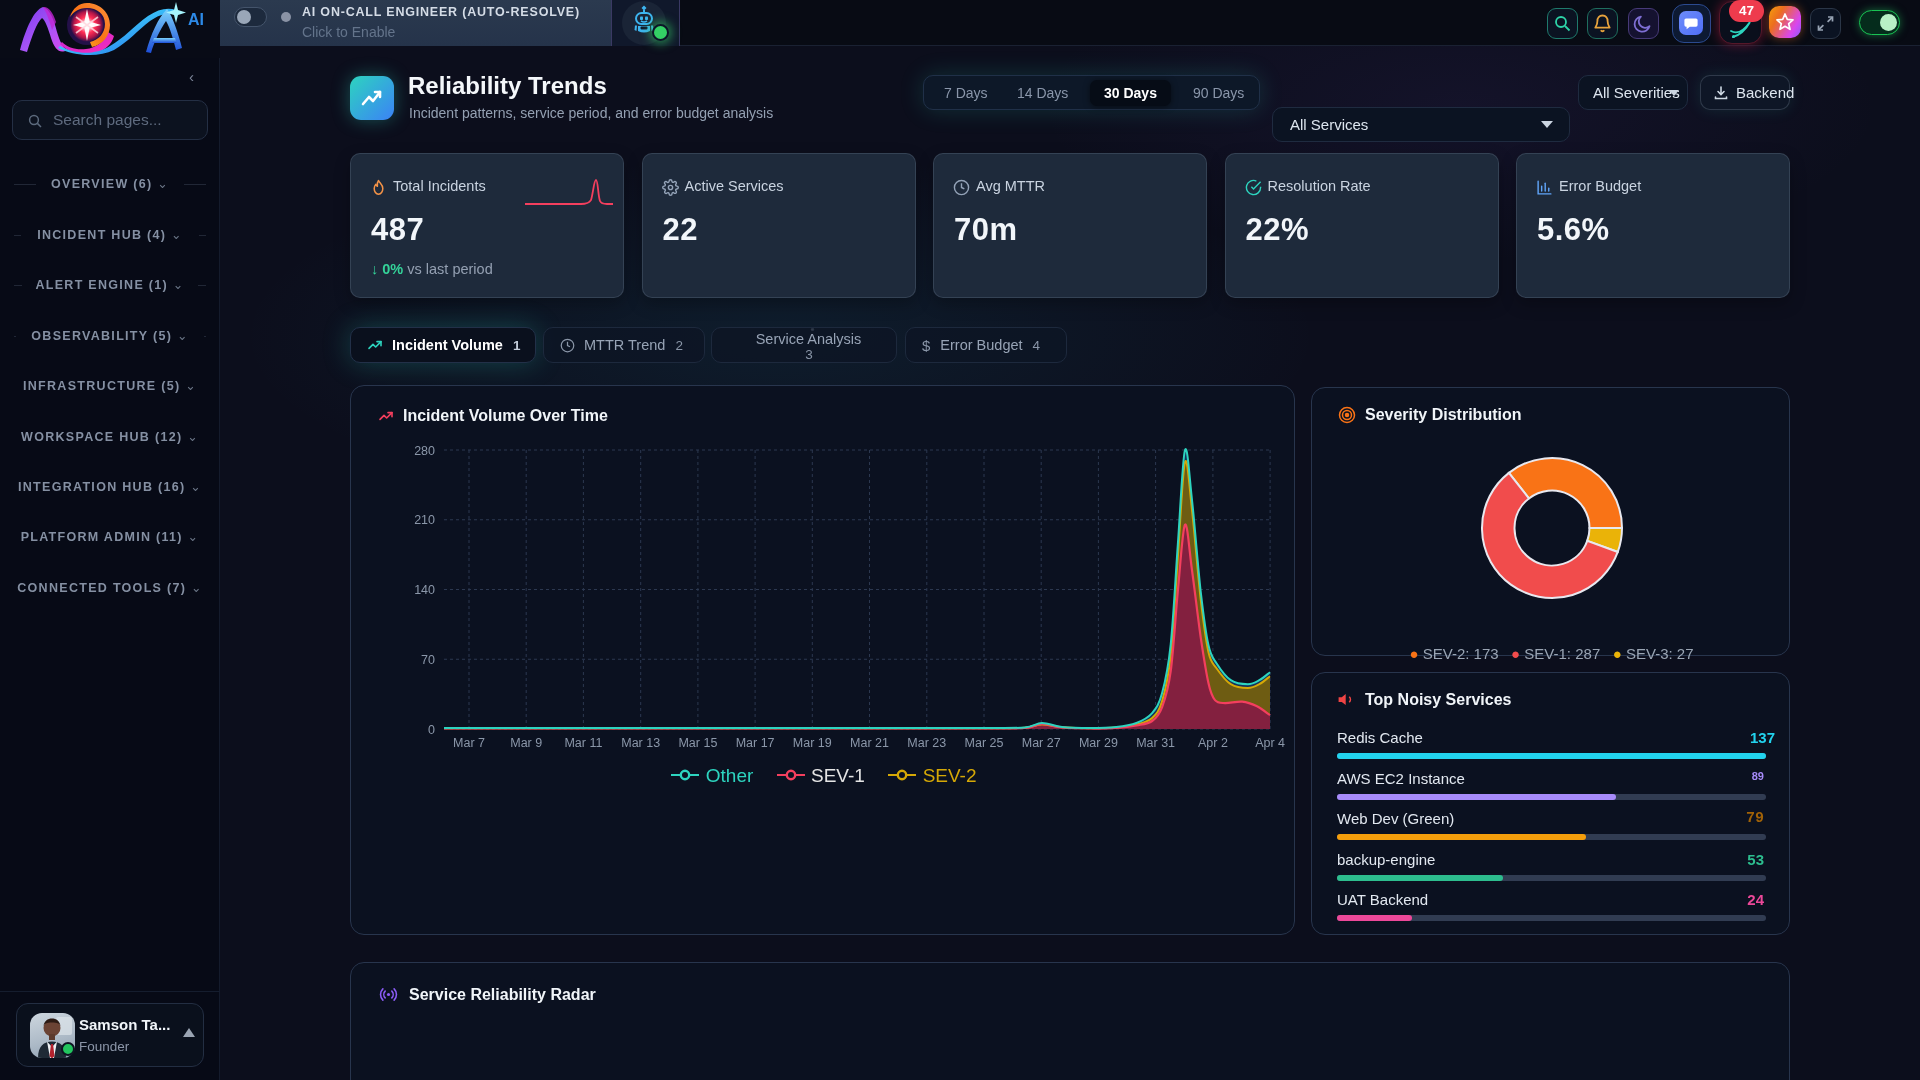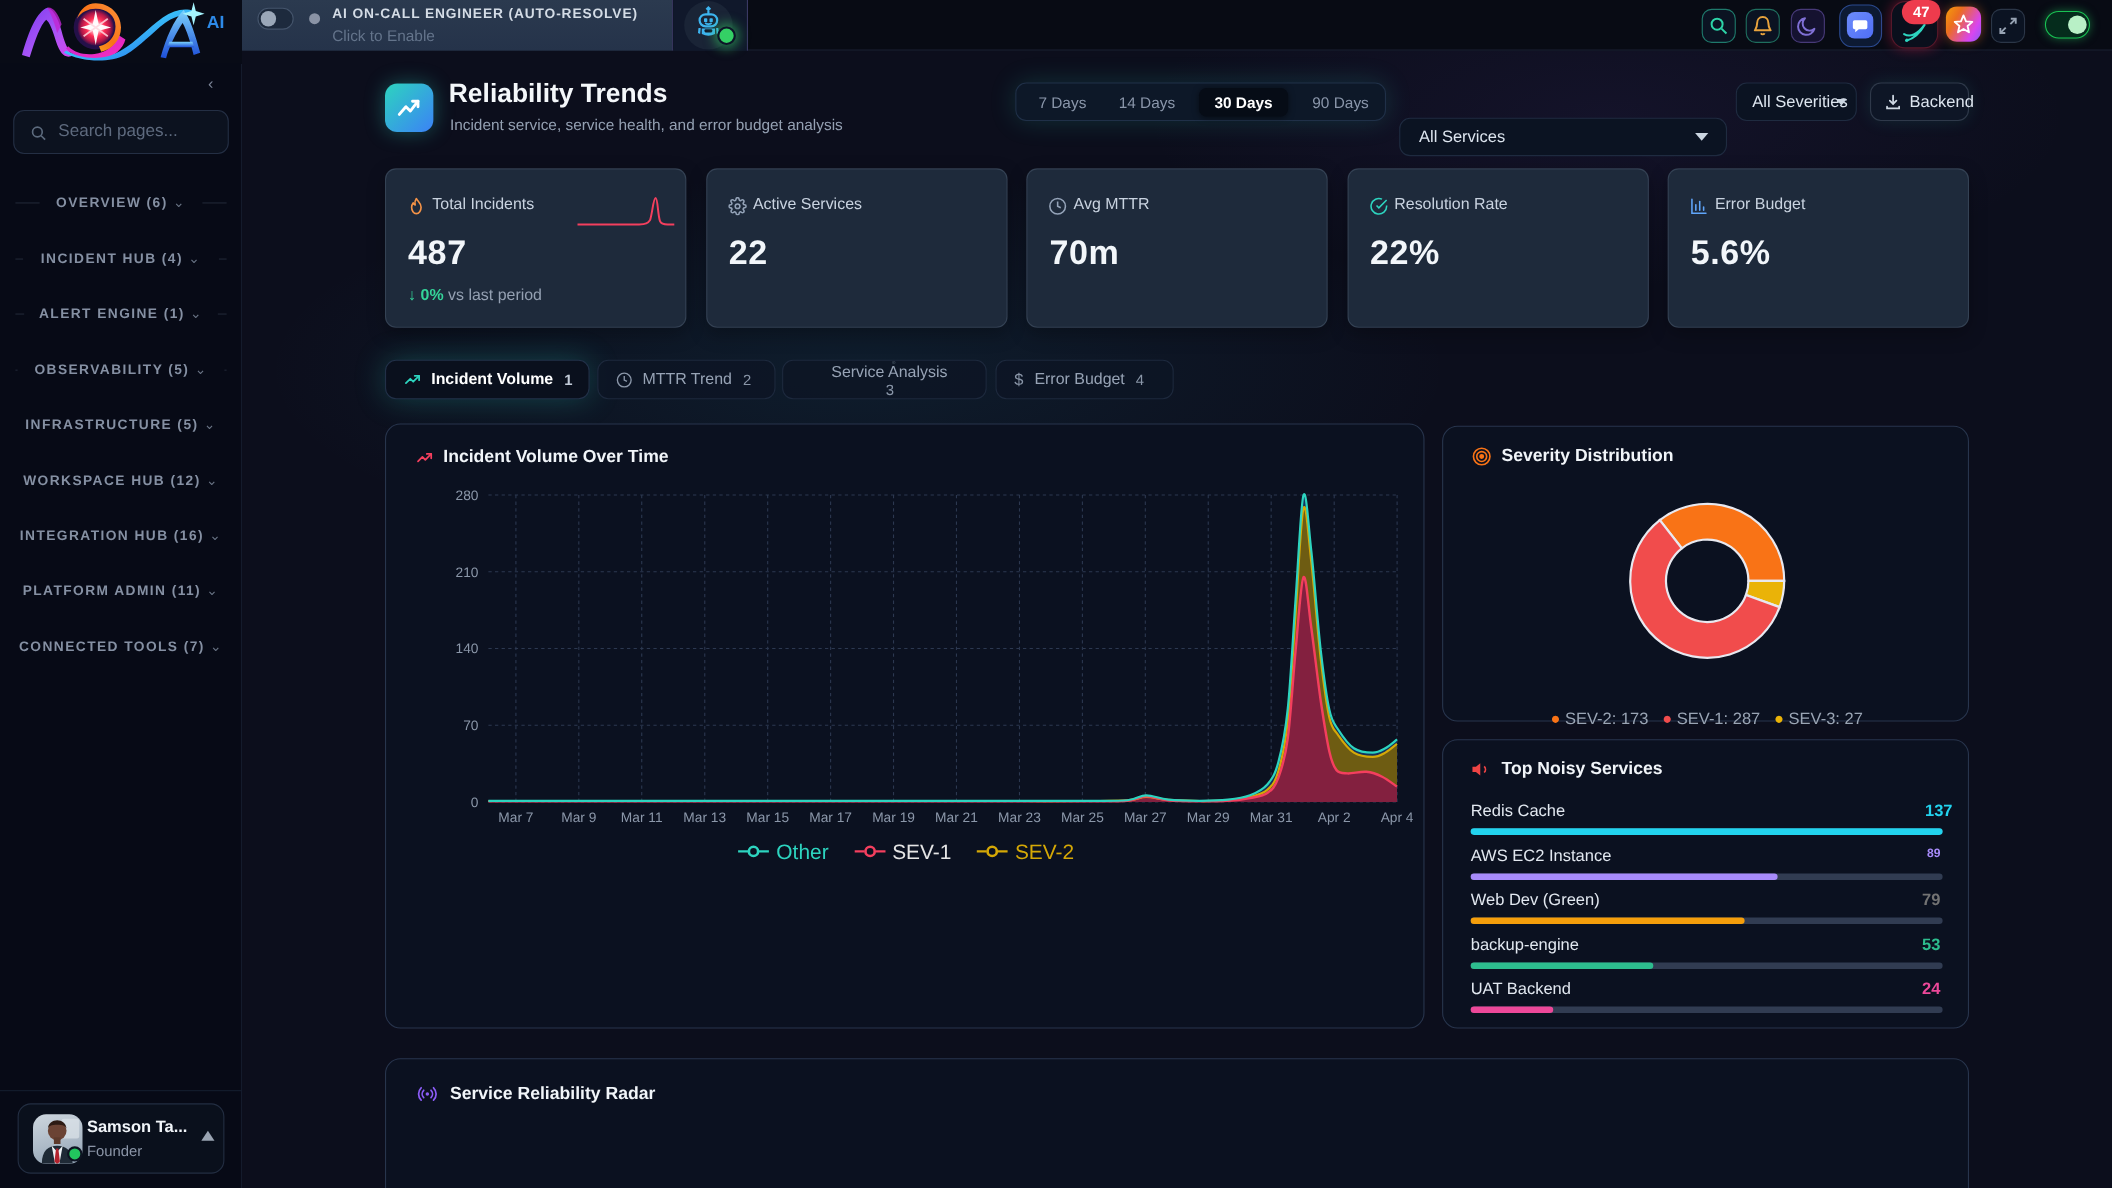--- a/index.html
+++ b/index.html
@@ -193,21 +193,21 @@
  </div>
 </div>
 <div id="main">
  <div class="abs" style="left:130px;top:30px;width:44px;height:44px;border-radius:11px;background:linear-gradient(135deg,#2dd4bf,#3b82f6);box-shadow:0 0 18px rgba(45,212,191,0.35);">
   <svg width="44" height="44" viewBox="0 0 44 44">
         <path d="M13,28 L19,21 L23,25 L30,16" fill="none" stroke="#fff" stroke-width="2.6" stroke-linecap="round" stroke-linejoin="round"></path>
         <path d="M25,16 L30,16 L30,21" fill="none" stroke="#fff" stroke-width="2.6" stroke-linecap="round" stroke-linejoin="round"></path>
       </svg>
  </div>
  <div class="abs" style="left:188px;top:26px;font-size:24px;font-weight:bold;color:#f4f7fa;">Reliability Trends</div>
- <div class="abs" style="left:189px;top:59px;font-size:14px;color:#94a0b2;">Incident service, service health, and error budget analysis</div>
+ <div class="abs" style="left:189px;top:59px;font-size:14px;color:#94a0b2;">Incident patterns, service period, and error budget analysis</div>
 
  <div class="abs" style="left:703px;top:29px;width:337px;height:35px;border-radius:10px;background:#0d1828;border:1px solid #203048;box-shadow:0 0 24px rgba(45,212,191,0.18);">
    <div class="timebtn" style="left:6px;">7 Days</div>
    <div class="timebtn" style="left:79px;">14 Days</div>
    <div class="timebtn" style="left:166px;background:#060c16;color:#fff;font-weight:bold;box-shadow:0 1px 6px rgba(0,0,0,0.5);">30 Days</div>
    <div class="timebtn" style="left:255px;">90 Days</div>
  </div>
  <div class="abs" style="left:1052px;top:29px;width:298px;height:35px;border-radius:10px;background:#0b1322;border:1px solid #1f2b40;margin-top:32px;">
    <div class="abs" style="left:17px;top:8px;font-size:15px;color:#dde5ef;">All Services</div>
    <div class="abs" style="right:16px;top:13px;width:0;height:0;border-left:6px solid transparent;border-right:6px solid transparent;border-top:7px solid #cbd5e1;"></div>
@@ -428,21 +428,21 @@
    <div class="abs" style="right:14px;top:56.0px;font-size:15px;font-weight:bold;color:#22d3ee;">137</div>
    <div class="abs" style="left:25px;top:80.0px;width:429px;height:6px;border-radius:3px;background:#313c52;">
      <div style="width:100.0%;height:6px;border-radius:3px;background:#22d3ee;"></div>
    </div>
    <div class="abs" style="left:25px;top:96.5px;font-size:15px;color:#e2e8f0;">AWS EC2 Instance</div>
    <div class="abs" style="right:25px;top:96.5px;font-size:11px;font-weight:bold;color:#a78bfa;">89</div>
    <div class="abs" style="left:25px;top:120.5px;width:429px;height:6px;border-radius:3px;background:#313c52;">
      <div style="width:65.0%;height:6px;border-radius:3px;background:#a78bfa;"></div>
    </div>
    <div class="abs" style="left:25px;top:137.0px;font-size:15px;color:#e2e8f0;">Web Dev (Green)</div>
-   <div class="abs" style="right:25px;top:137.0px;font-size:15px;font-weight:bold;color:#737373;">79</div>
+   <div class="abs" style="right:25px;top:137.0px;font-size:15px;font-weight:bold;color:#a16207;font-family:Liberation Mono, monospace;">79</div>
    <div class="abs" style="left:25px;top:161.0px;width:429px;height:6px;border-radius:3px;background:#313c52;">
      <div style="width:58.0%;height:6px;border-radius:3px;background:#f59e0b;"></div>
    </div>
    <div class="abs" style="left:25px;top:177.5px;font-size:15px;color:#e2e8f0;">backup-engine</div>
    <div class="abs" style="right:25px;top:177.5px;font-size:15px;font-weight:bold;color:#2dbd8e;">53</div>
    <div class="abs" style="left:25px;top:201.5px;width:429px;height:6px;border-radius:3px;background:#313c52;">
      <div style="width:38.7%;height:6px;border-radius:3px;background:#2dbd8e;"></div>
    </div>
    <div class="abs" style="left:25px;top:218.0px;font-size:15px;color:#e2e8f0;">UAT Backend</div>
    <div class="abs" style="right:25px;top:218.0px;font-size:15px;font-weight:bold;color:#ec4899;">24</div>

